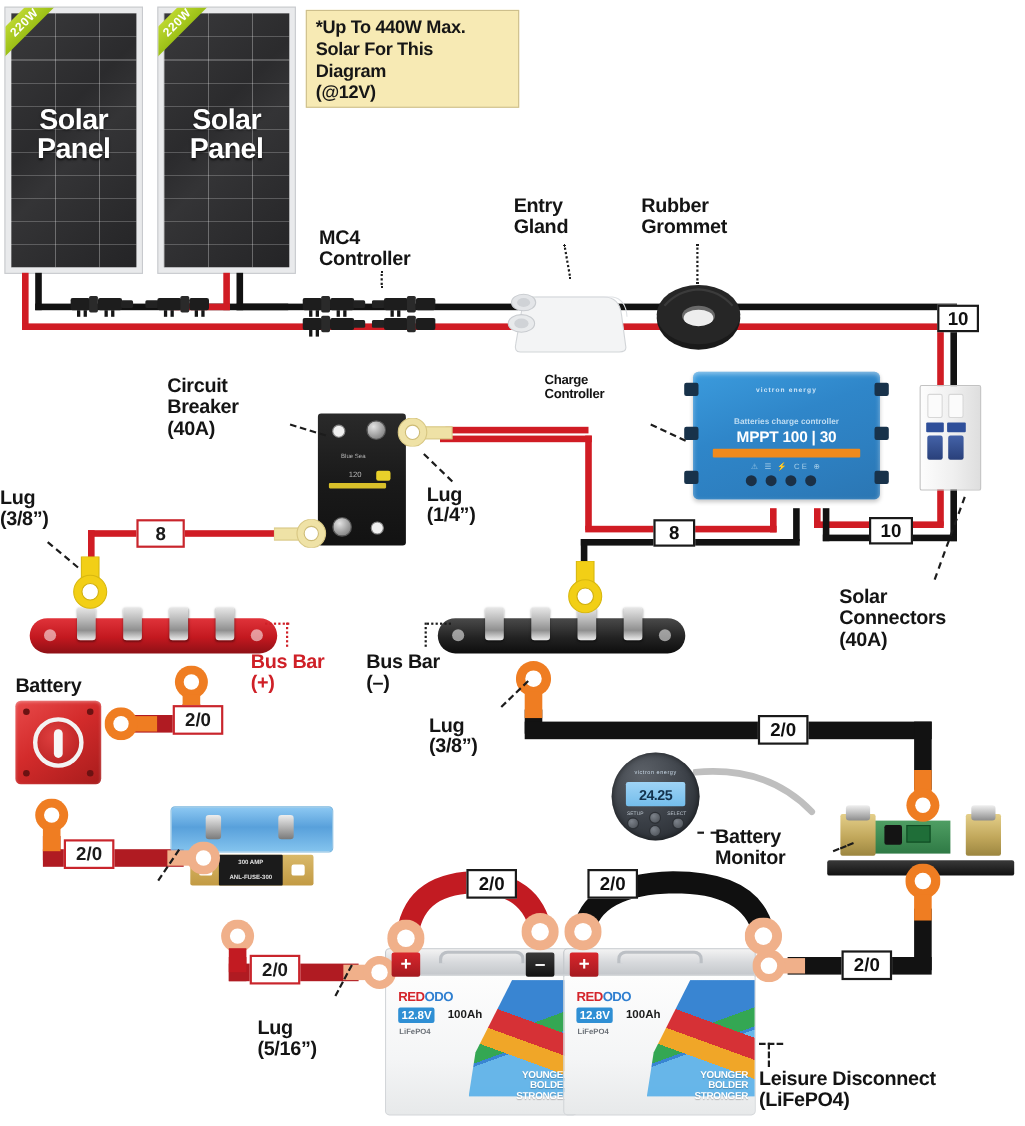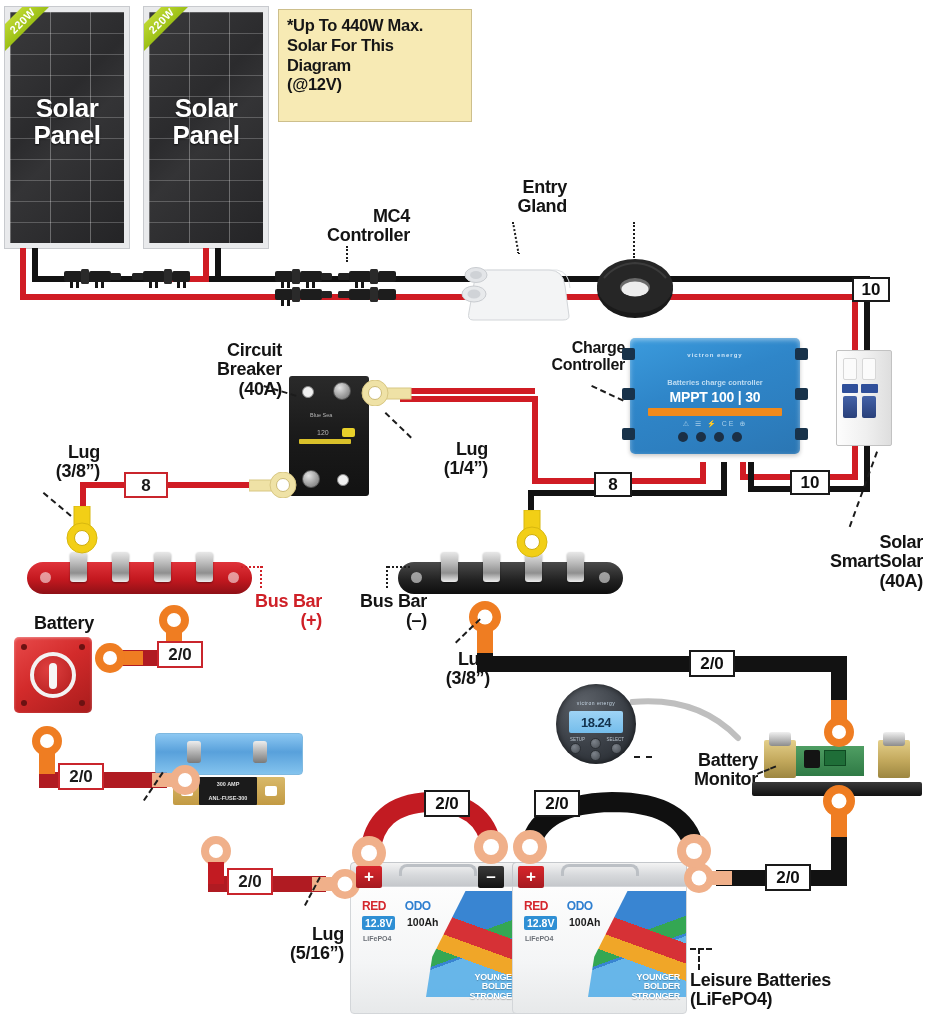--- a/index.html
+++ b/index.html
@@ -20,21 +20,21 @@
 
   
   .lbl {
     position: absolute;
     font-family: "Liberation Sans", sans-serif;
     font-weight: bold;
     color: #141414;
     line-height: 1.08;
     letter-spacing: -0.3px;
     white-space: pre-line;
-    text-align: right;
+    text-align: left;
   }
   .lbl.red { color: #cf2027; }
 
   
   .wire { position: absolute; }
   .wire.red   { background: #d01c24; }
   .wire.black { background: #121212; }
   .wire.darkred { background: #b01b22; }
 
   
@@ -376,21 +376,21 @@
     border: 1px solid #d3d6d9;
     border-radius: 0 0 4px 4px;
     overflow: hidden;
   }
   .batt-brand {
     position: absolute; left: 11px; top: 12px;
     font-size: 12px; font-weight: bold; letter-spacing: -0.5px;
     font-family: "Liberation Sans", sans-serif;
   }
   .batt-brand .r { color: #d4262c; }
-  .batt-brand .o2 { color: #2f7fd0; padding-left: 19px; }
+  .batt-brand .o2 { color: #2f7fd0; }
   .batt-volt {
     position: absolute; left: 11px; top: 29px;
     background: #2f8fd4; color: #ffffff; font-size: 10.5px; font-weight: bold;
     padding: 1px 3px; border-radius: 2px;
     font-family: "Liberation Sans", sans-serif;
   }
   .batt-ah {
     position: absolute; left: 56px; top: 29px;
     color: #1b1b1b; font-size: 10.5px; font-weight: bold;
     font-family: "Liberation Sans", sans-serif;
@@ -438,21 +438,21 @@
     <div class="wattbadge">220W</div>
   </div>
 
   <div class="panel" style="left:143px; top:6px; width:126px; height:243px;">
     <div class="panel-face"></div>
     <div class="panel-text">Solar
 Panel</div>
     <div class="wattbadge">220W</div>
   </div>
 
-  <div id="notebox" style="left:278px; top:9px; width:194px; height:113px;">*Up To 440W Max.
+  <div id="notebox" style="left:278px; top:9px; width:194px; height:89px;">*Up To 440W Max.
 Solar For This
 Diagram
 (@12V)</div>
 
   <div class="wire black" style="left:32px; top:248px; width:6px; height:34px;"></div>
   <div class="wire black" style="left:32px; top:276px; width:230px; height:6px;"></div>
 
   <div class="wire red" style="left:20px; top:248px; width:6px; height:52px;"></div>
   <div class="wire red" style="left:20px; top:294px; width:450px; height:6px;"></div>
 
@@ -547,20 +547,22 @@
 
   <div class="grommet" style="left:596px; top:258px; width:78px; height:62px;">
     <svg width="78" height="62" viewBox="0 0 78 62">
       <ellipse cx="39" cy="31" rx="38" ry="29" fill="#1a1a1a"></ellipse>
       <ellipse cx="39" cy="28" rx="38" ry="27" fill="#262626"></ellipse>
       <ellipse cx="39" cy="29" rx="15" ry="9" fill="#6a6a6a"></ellipse>
       <ellipse cx="39" cy="31" rx="13.5" ry="7.5" fill="#ededed"></ellipse>
       <path d="M8 20 Q20 6 39 5 Q58 6 70 20" fill="none" stroke="#4a4a4a" stroke-width="2" opacity="0.6"></path>
     </svg>
   </div>
+  <div class="lbl" style="left:583px; top:178px; width:106px; font-size:18px;">Rubber
+Grommet</div>
   <div class="leader" style="left:635px; top:222px; width:36px; transform: rotate(90deg);"></div>
 
   <div class="wire black" style="left:560px; top:276px; width:310px; height:6px;"></div>
   <div class="wire red" style="left:560px; top:294px; width:298px; height:6px;"></div>
 
   <div class="gauge" style="left:852px; top:277px; width:38px; height:25px; font-size:17px;">10</div>
 
   <div class="wire black" style="left:864px; top:280px; width:6px; height:74px;"></div>
   <div class="wire red" style="left:852px; top:296px; width:6px; height:58px;"></div>
 
@@ -571,21 +573,21 @@
     <div class="din-blue" style="left:6px; top:34px; width:16px;"></div>
     <div class="din-blue" style="left:25px; top:34px; width:17px;"></div>
     <div class="din-lever" style="left:7px; top:46px;"></div>
     <div class="din-lever" style="left:26px; top:46px;"></div>
   </div>
 
   <div class="wire black" style="left:864px; top:444px; width:6px; height:48px;"></div>
   <div class="wire red" style="left:852px; top:444px; width:6px; height:34px;"></div>
 
   <div class="lbl" style="left:763px; top:533px; width:160px; font-size:18px;">Solar
-SmartSolar
+Connectors
 (40A)</div>
   <div class="leader dashed" style="left:878px; top:452px; width:80px; transform: rotate(110deg);"></div>
 
   <div id="cc" style="left:622px; top:334px; width:186px; height:136px;">
     <div class="cc-body">
       <div class="cc-logo">victron energy</div>
       <div class="cc-sub">Batteries charge controller</div>
       <div class="cc-model">MPPT 100 | 30</div>
       <div class="cc-stripe"></div>
       <div class="cc-icons">⚠ ☰ ⚡ CE ⊕</div>
@@ -595,21 +597,21 @@
       <div class="cc-term" style="left:102px;"></div>
     </div>
     <div class="cc-fin" style="left:0px; top:14px;"></div>
     <div class="cc-fin" style="left:0px; top:54px;"></div>
     <div class="cc-fin" style="left:0px; top:94px;"></div>
     <div class="cc-fin" style="right:0px; top:14px;"></div>
     <div class="cc-fin" style="right:0px; top:54px;"></div>
     <div class="cc-fin" style="right:0px; top:94px;"></div>
   </div>
 
-  <div class="lbl" style="left:495px; top:339px; width:130px; font-size:16px;">Charge
+  <div class="lbl" style="left:495px; top:339px; width:130px; font-size:12px;">Charge
 Controller</div>
   <div class="leader dashed" style="left:592px; top:385px; width:35px; transform: rotate(25deg);"></div>
 
   <div class="wire red" style="left:700px; top:462px; width:6px; height:22px;"></div>
   <div class="wire red" style="left:532px; top:478px; width:174px; height:6px;"></div>
   <div class="wire red" style="left:532px; top:396px; width:6px; height:86px;"></div>
   <div class="wire red" style="left:400px; top:396px; width:138px; height:6px;"></div>
 
   <div class="wire black" style="left:721px; top:462px; width:6px; height:30px;"></div>
   <div class="wire black" style="left:528px; top:490px; width:199px; height:6px;"></div>
@@ -816,21 +818,21 @@
     <svg width="32" height="48" viewBox="0 0 32 48">
       <rect x="8" y="0" width="16" height="20" fill="#ef7d22"></rect>
       <circle cx="16" cy="32" r="15" fill="#ef7d22"></circle>
       <circle cx="16" cy="32" r="7" fill="#ffffff"></circle>
     </svg>
   </div>
 
   <div id="bmon" style="left:556px; top:684px; width:80px; height:80px;">
     <div class="bm-round"></div>
     <div class="bm-brand">victron energy</div>
-    <div class="bm-lcd">18.24</div>
+    <div class="bm-lcd">24.25</div>
     <div class="bm-txt" style="left:14px; top:53px;">SETUP</div>
     <div class="bm-txt" style="right:12px; top:53px;">SELECT</div>
     <div class="bm-btn" style="left:14px; top:59px;"></div>
     <div class="bm-btn" style="left:34px; top:54px;"></div>
     <div class="bm-btn" style="left:34px; top:66px;"></div>
     <div class="bm-btn" style="right:14px; top:59px;"></div>
   </div>
 
   <svg class="abs" style="left:630px; top:690px; width:130px; height:60px; z-index:23;" width="130" height="60" viewBox="0 0 130 60">
     <path d="M2 12 Q68 6 108 48" fill="none" stroke="#bfbfbf" stroke-width="6" stroke-linecap="round"></path>
@@ -935,18 +937,18 @@
       <div class="batt-volt">12.8V</div>
       <div class="batt-ah">100Ah</div>
       <div class="batt-chem">LiFePO4</div>
       <div class="batt-slogan" style="white-space: pre-line;">YOUNGER
 BOLDER
 STRONGER</div>
     </div>
   </div>
   <div class="term pos" style="left:518px; top:866px;">+</div>
 
-  <div class="lbl" style="left:690px; top:971px; width:230px; font-size:18px; text-align:left;">Leisure Batteries
+  <div class="lbl" style="left:690px; top:971px; width:230px; font-size:18px; text-align:left;">Leisure Disconnect
 (LiFePO4)</div>
   <div class="leader dashed" style="left:700px; top:948px; width:22px; transform: rotate(90deg);"></div>
   <div class="leader dashed" style="left:690px; top:948px; width:22px;"></div>
 
 </div>
 
 </body></html>

